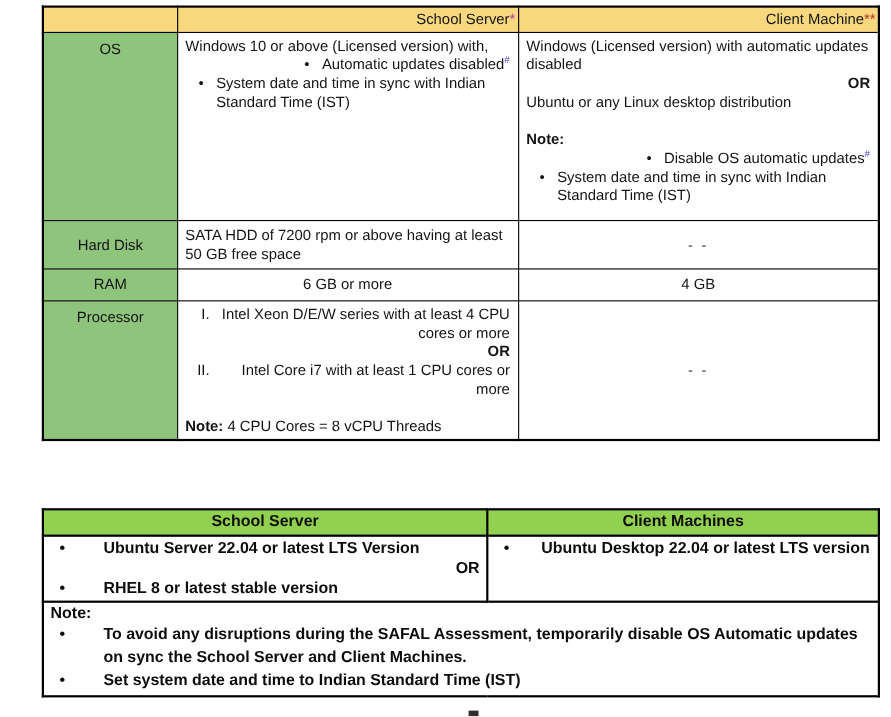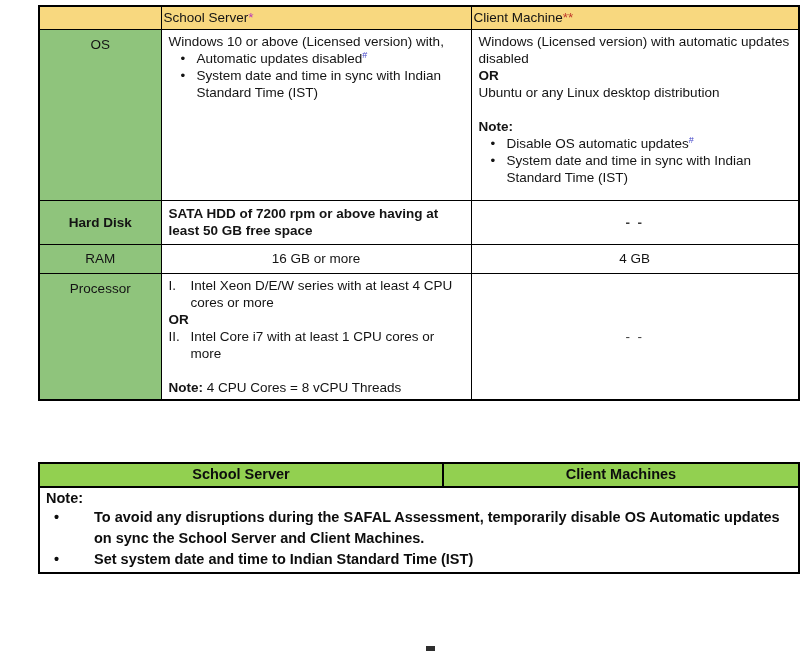--- a/index.html
+++ b/index.html
@@ -3,34 +3,34 @@
 <meta charset="utf-8">
 <style>
   html,body{margin:0;padding:0;background:#fff;}
   .page{position:relative;width:810px;height:652px;background:#ffffff;overflow:hidden;
         font-family:"Liberation Sans",sans-serif;color:#141414;}
 
   
   table.t1{position:absolute;left:38px;top:5px;width:760px;border-collapse:collapse;
            table-layout:fixed;font-size:13.5px;line-height:17px;border:2px solid #000;}
   .t1 td{border:1.5px solid #000;padding:3px 7px;vertical-align:top;box-sizing:border-box;}
-  .t1 .hdr{background:#f8d87f;text-align:left;vertical-align:middle;height:23px;padding:2px;}
+  .t1 .hdr{background:#f8d87f;text-align:right;vertical-align:middle;height:23px;padding:2px;}
   .t1 .lbl{background:#8fc47c;text-align:center;padding-top:6px;}
   .t1 .lbl.mid{vertical-align:middle;padding-top:3px;}
   .t1 .cmid{vertical-align:middle;text-align:center;}
   .mark-server{color:#b93ab9;}
   .mark-client{color:#c0392b;}
   sup.fn{color:#4446c8;font-size:9px;line-height:0;}
-  .or{font-weight:700;text-align:left;}
+  .or{font-weight:700;text-align:right;}
   .noteLabel{font-weight:700;}
   .boldInline{font-weight:700;}
   .gap{height:17px;}
-  .b1{display:flex;margin-left:10px;}
+  .b1{display:flex;margin-left:10px;justify-content:flex-end;}
   .b1::before{content:"\2022";flex:none;width:16px;padding-left:2px;}
-  .numItem{display:flex;}
+  .numItem{display:flex;text-align:right;}
   .numItem::before{content:attr(data-marker);flex:none;width:22px;}
   .dash{color:#3a3a3a;letter-spacing:2px;}
 
   
   table.t2{position:absolute;left:38px;top:462px;width:760px;border-collapse:collapse;
            table-layout:fixed;font-size:14.5px;line-height:17.5px;font-weight:700;
            border:2.5px solid #000;color:#0d0d0d;}
   .t2 td{border:2px solid #000;padding:2px 6px;vertical-align:top;box-sizing:border-box;}
   .t2 .title{background:#fcdc9e;height:25px;vertical-align:middle;padding-left:6px;}
   .t2 .ghdr{background:#92d050;text-align:center;vertical-align:middle;height:23px;}
@@ -88,29 +88,29 @@
         <div class="b1">
           <span><span>Disable OS automatic updates</span><sup class="fn">#</sup></span>
         </div>
         <div class="b1">
           <span>System date and time in sync with Indian Standard Time (IST)</span>
         </div>
       </td>
     </tr>
 
 
-    <tr style="height:44px;font-weight:bold;">
+    <tr style="height:44px;">
       <td class="lbl mid">Hard Disk</td>
       <td style="vertical-align:middle;">SATA HDD of 7200 rpm or above having at least 50 GB free space</td>
       <td class="cmid dash">- -</td>
     </tr>
 
     <tr style="height:29px;">
       <td class="lbl mid">RAM</td>
-      <td class="cmid">16 GB or more</td>
+      <td class="cmid">6 GB or more</td>
       <td class="cmid">4 GB</td>
     </tr>
 
     <tr style="height:120px;">
       <td class="lbl">Processor</td>
       <td>
         <div class="numItem" data-marker="I.">
           <span>Intel Xeon D/E/W series with at least 4 CPU cores or more</span>
         </div>
         <div class="or">OR</div>
@@ -134,20 +134,36 @@
         <col style="width:356px">
       </colgroup>
 
     <tbody>
 
     <tr>
       <td class="ghdr">School Server</td>
       <td class="ghdr">Client Machines</td>
     </tr>
 
+    <tr>
+      <td class="content">
+        <div class="b2">
+          <span>Ubuntu Server 22.04 or latest LTS Version</span>
+        </div>
+        <div class="or">OR</div>
+        <div class="b2">
+          <span>RHEL 8 or latest stable version</span>
+        </div>
+      </td>
+      <td class="content">
+        <div class="b2 tight">
+          <span>Ubuntu Desktop 22.04 or latest LTS version</span>
+        </div>
+      </td>
+    </tr>
 
     <tr>
       <td class="noteRow" colspan="2">
         <div class="noteLabel">Note:</div>
         <div class="noteB">
           <span>To avoid any disruptions during the SAFAL Assessment, temporarily disable OS Automatic updates on sync the School Server and Client Machines.</span>
         </div>
         <div class="noteB">
           <span>Set system date and time to Indian Standard Time (IST)</span>
         </div>

